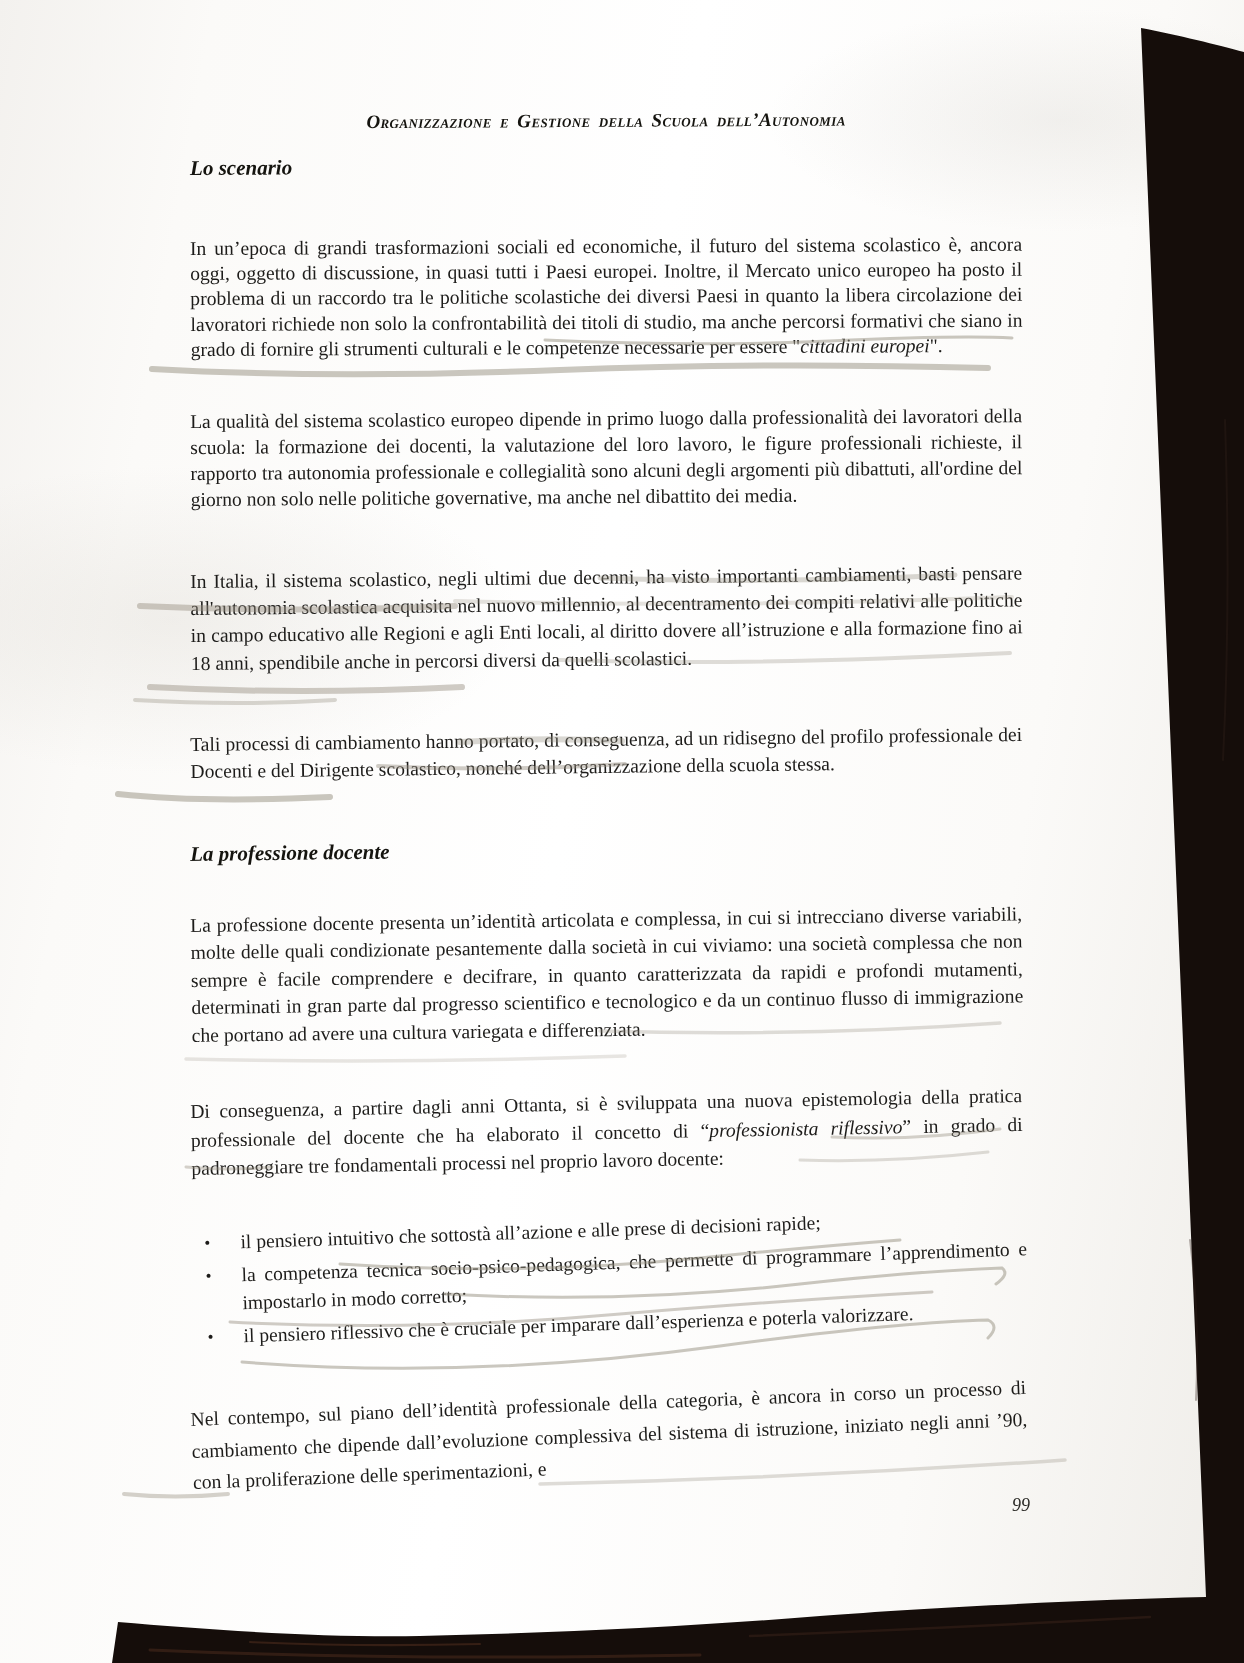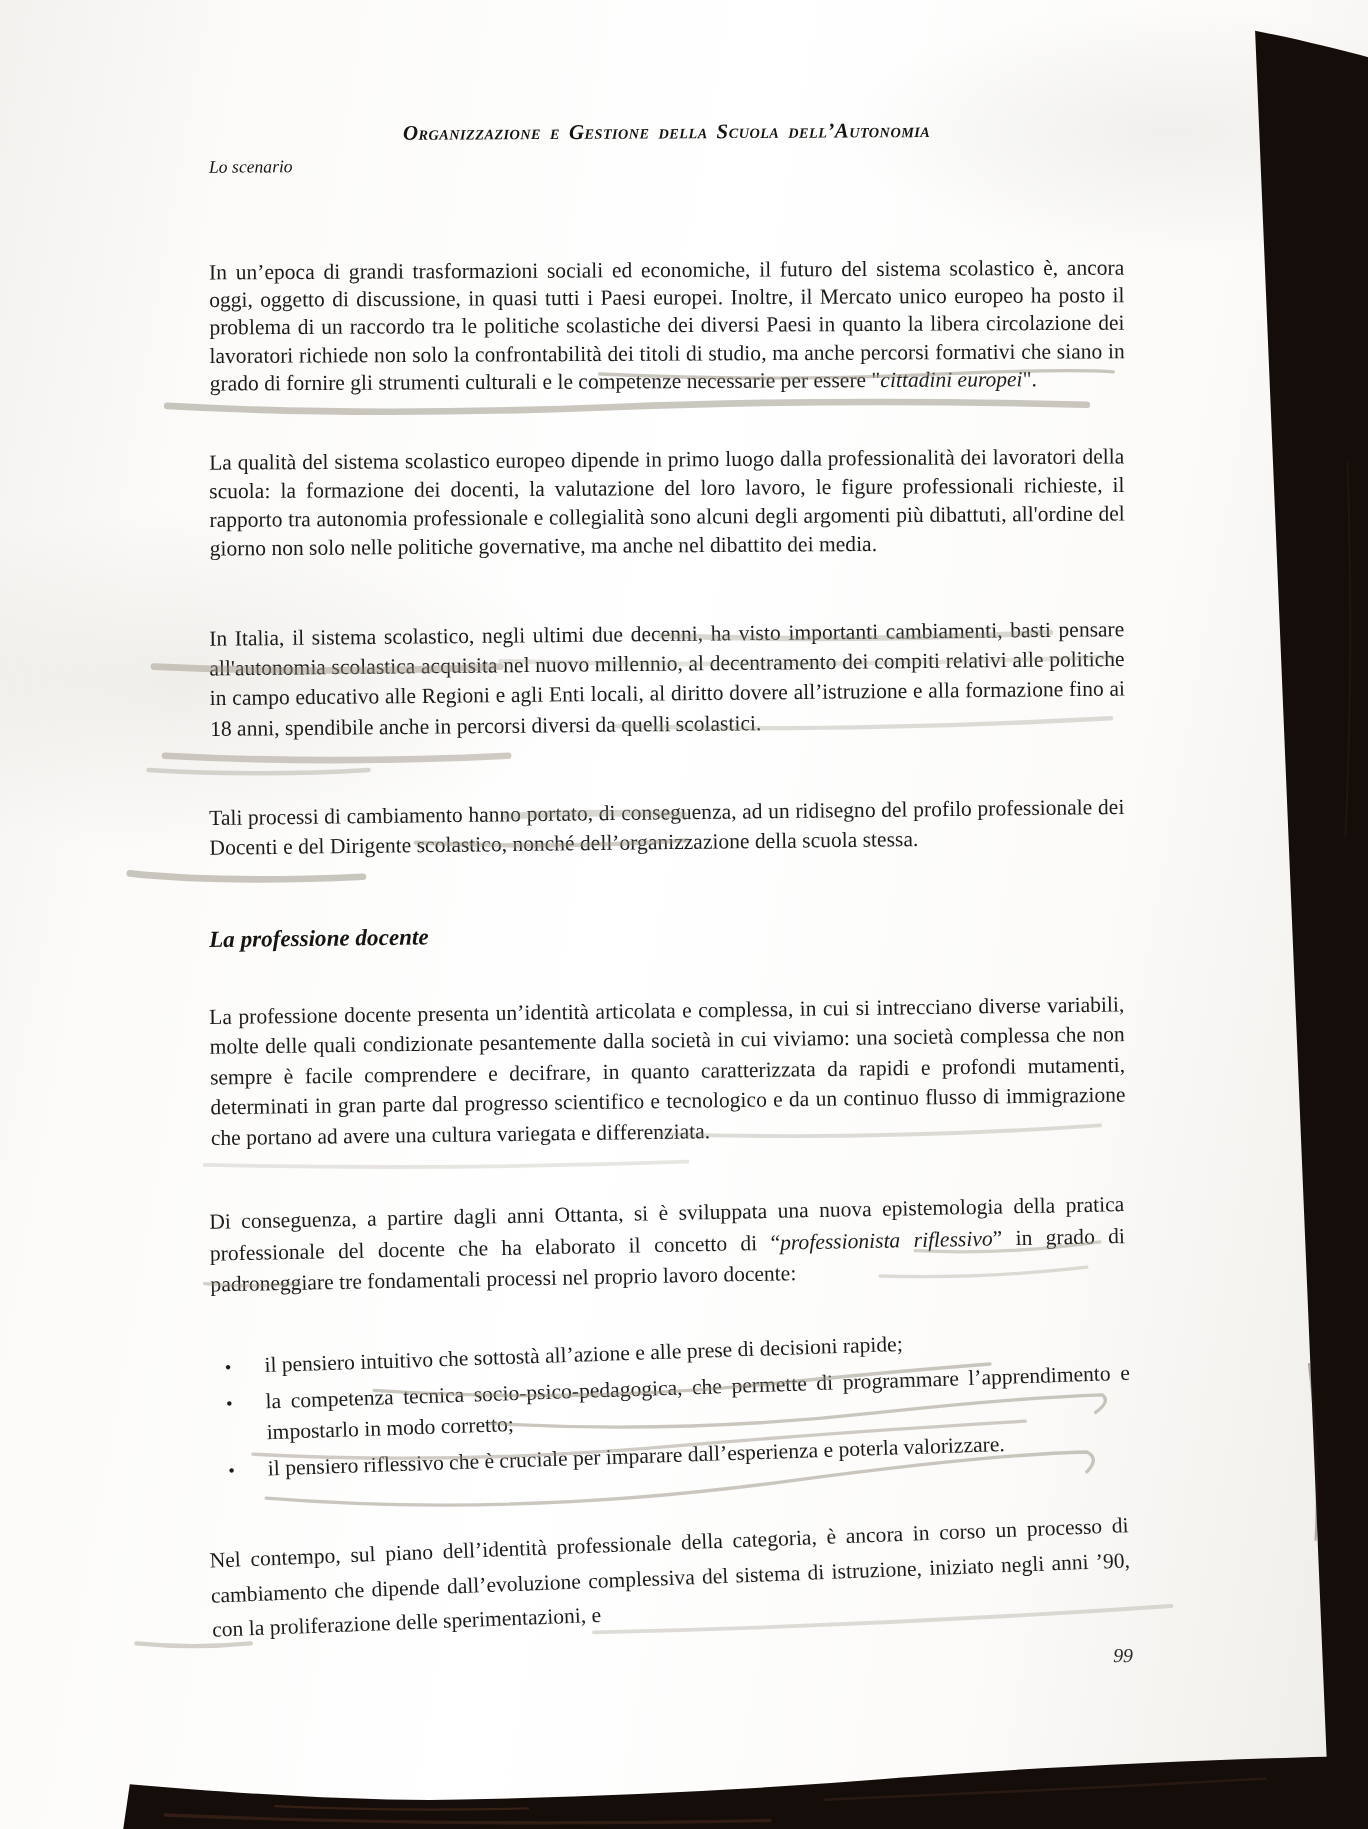--- a/index.html
+++ b/index.html
@@ -17,21 +17,21 @@
     color:#1c1b19;
   }
   .block{position:absolute;transform-origin:0 0;}
   .running-header{
     left:190px;top:112px;width:832px;text-align:center;
     font-size:19px;font-weight:bold;font-style:italic;
     font-variant:small-caps;letter-spacing:.4px;word-spacing:3px;
     transform:rotate(-.3deg);color:#15140f;
   }
   .h1{
-    left:190px;top:144px;font-size:16px;font-weight:normal;font-style:italic;
+    left:190px;top:156px;font-size:21px;font-weight:bold;font-style:italic;
     transform:rotate(-.3deg);color:#15140f;
   }
   .para{
     left:190px;width:832px;font-size:19.6px;color:#1d1c1a;
     text-align:justify;
   }
   .p1{top:216px;line-height:25.2px;transform:rotate(-.3deg);}
   .p2{top:389px;line-height:26px;transform:rotate(-.4deg);}
   .p3{top:548px;line-height:27.2px;transform:rotate(-.6deg);}
   .p4{top:711px;line-height:27px;transform:rotate(-.7deg);}

